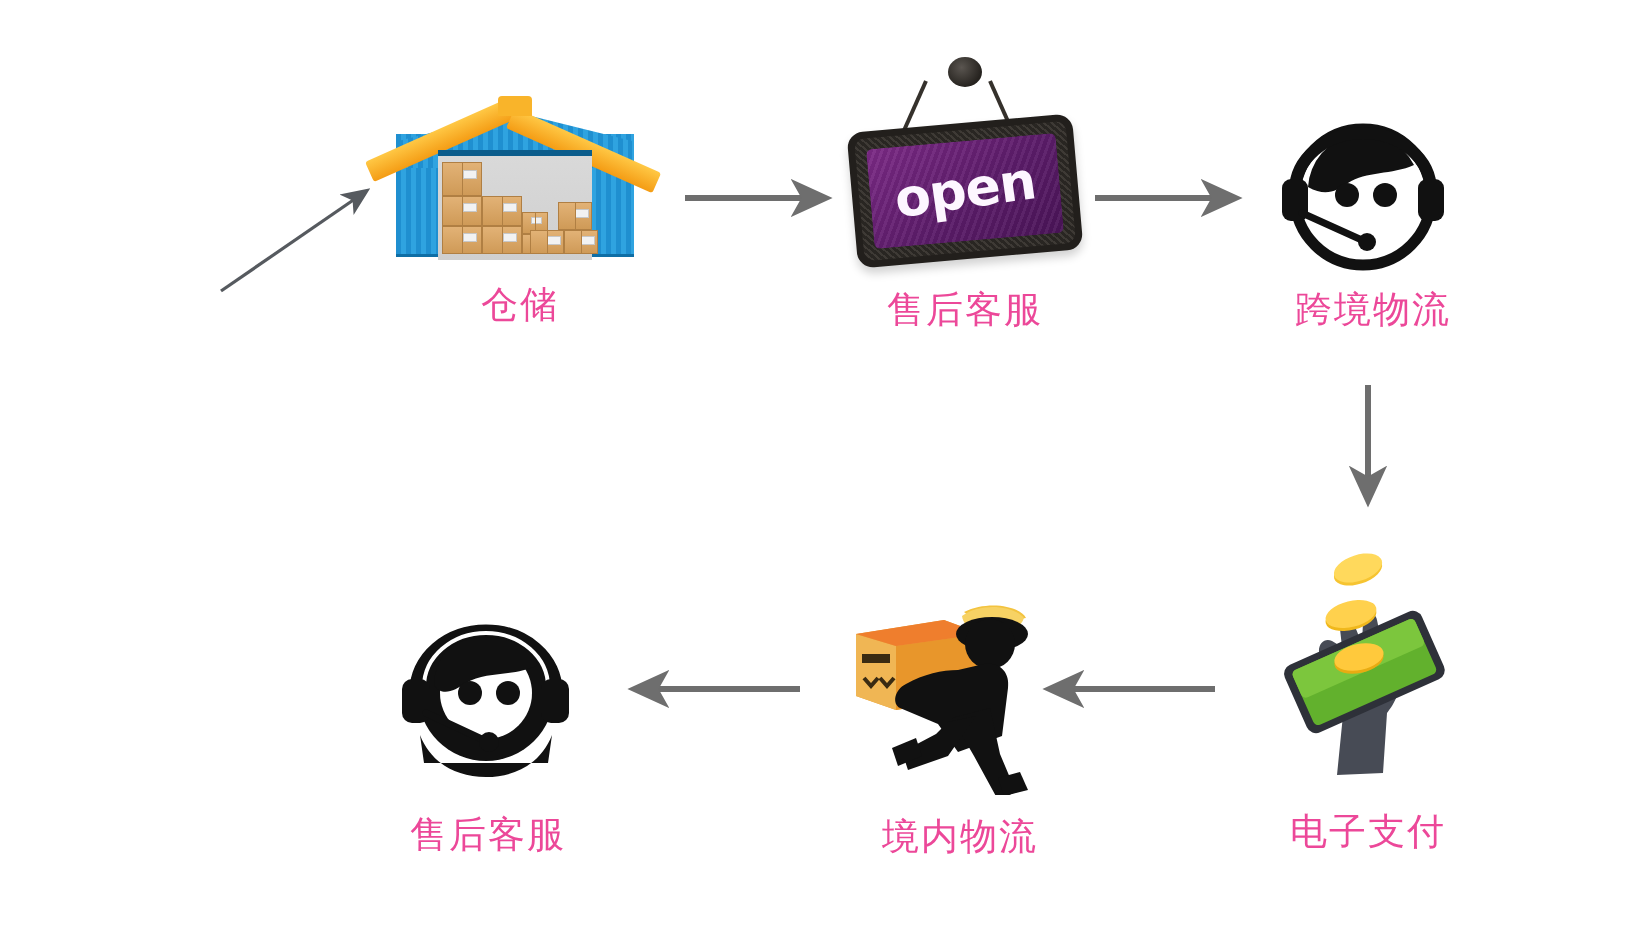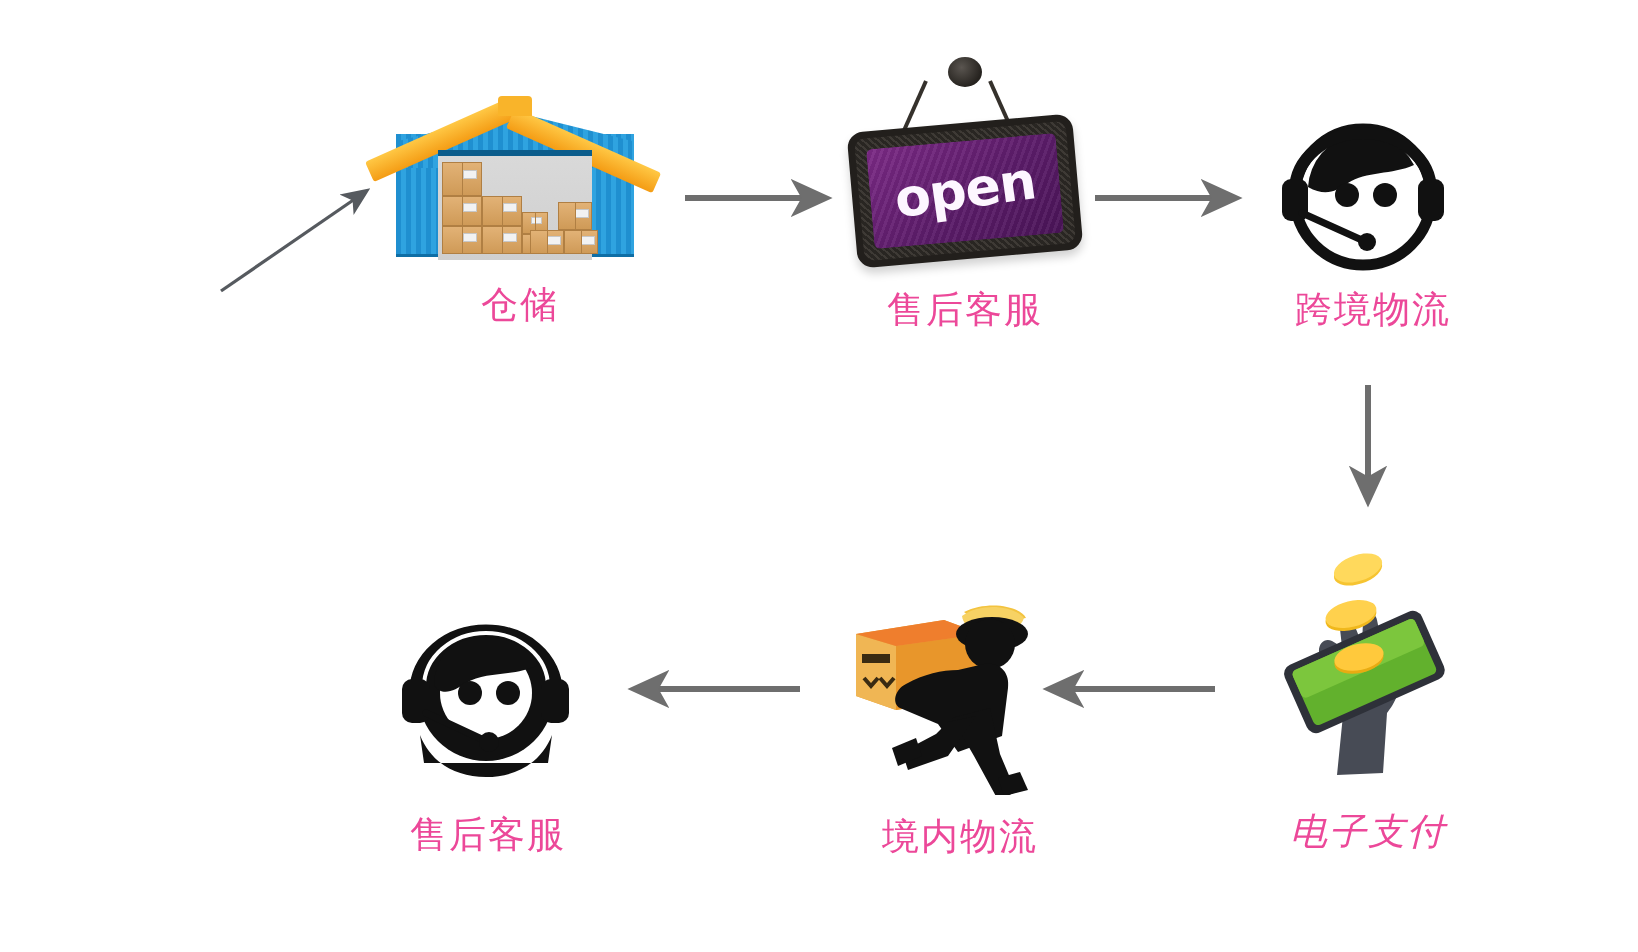--- a/index.html
+++ b/index.html
@@ -277,21 +277,21 @@
         <circle cx="79" cy="100" r="12" fill="#111111"></circle>
         <circle cx="117" cy="100" r="12" fill="#111111"></circle>
 
         <path d="M34 118 L96 146" stroke="#111111" stroke-width="7" stroke-linecap="round" fill="none"></path>
         <circle cx="99" cy="147" r="9" fill="#111111"></circle>
       </svg>
     </div>
     <div class="node-label" style="top:190px;left:105px;">跨境物流</div>
   </div>
 
-  <div class="node" style="left:1258px;top:545px;width:260px;height:310px;font-style:italic;">
+  <div class="node" style="left:1258px;top:545px;width:260px;height:310px;">
     <div class="node-icon pay">
       <svg width="200" height="250" viewBox="0 0 200 250">
 
         <path d="M62 112 c-4 -12 4 -20 12 -16 l10 6 -2 -18 c-1 -11 10 -14 14 -5 l8 20 1 -22 c0 -11 12 -12 14 -2 l5 24 4 -16 c2 -10 13 -9 13 1 l2 36 c1 26 -6 38 -14 48 l-4 60 -46 2 6 -60 c-13 -16 -20 -40 -23 -58 z" fill="#474b55"></path>
 
         <g transform="rotate(-24 100 120)">
           <rect x="28" y="92" width="150" height="74" rx="10" fill="#2e3139"></rect>
           <rect x="36" y="99" width="134" height="60" rx="5" fill="#62b12d"></rect>
           <rect x="36" y="99" width="134" height="30" rx="5" fill="#7cc63d"></rect>
         </g>

